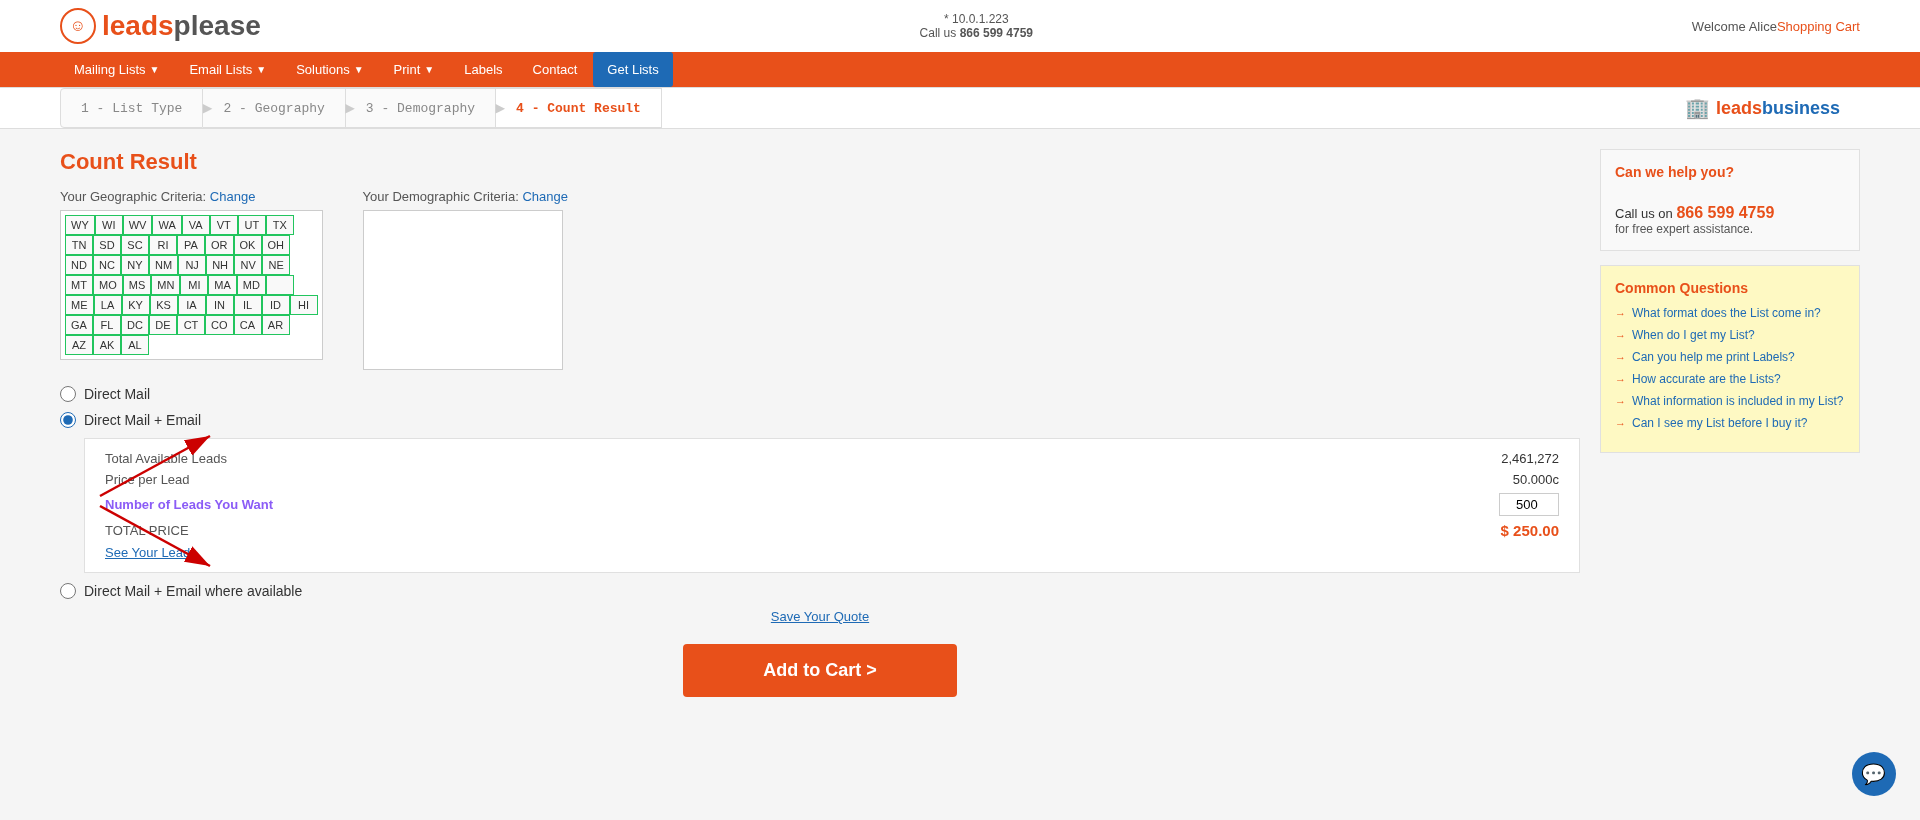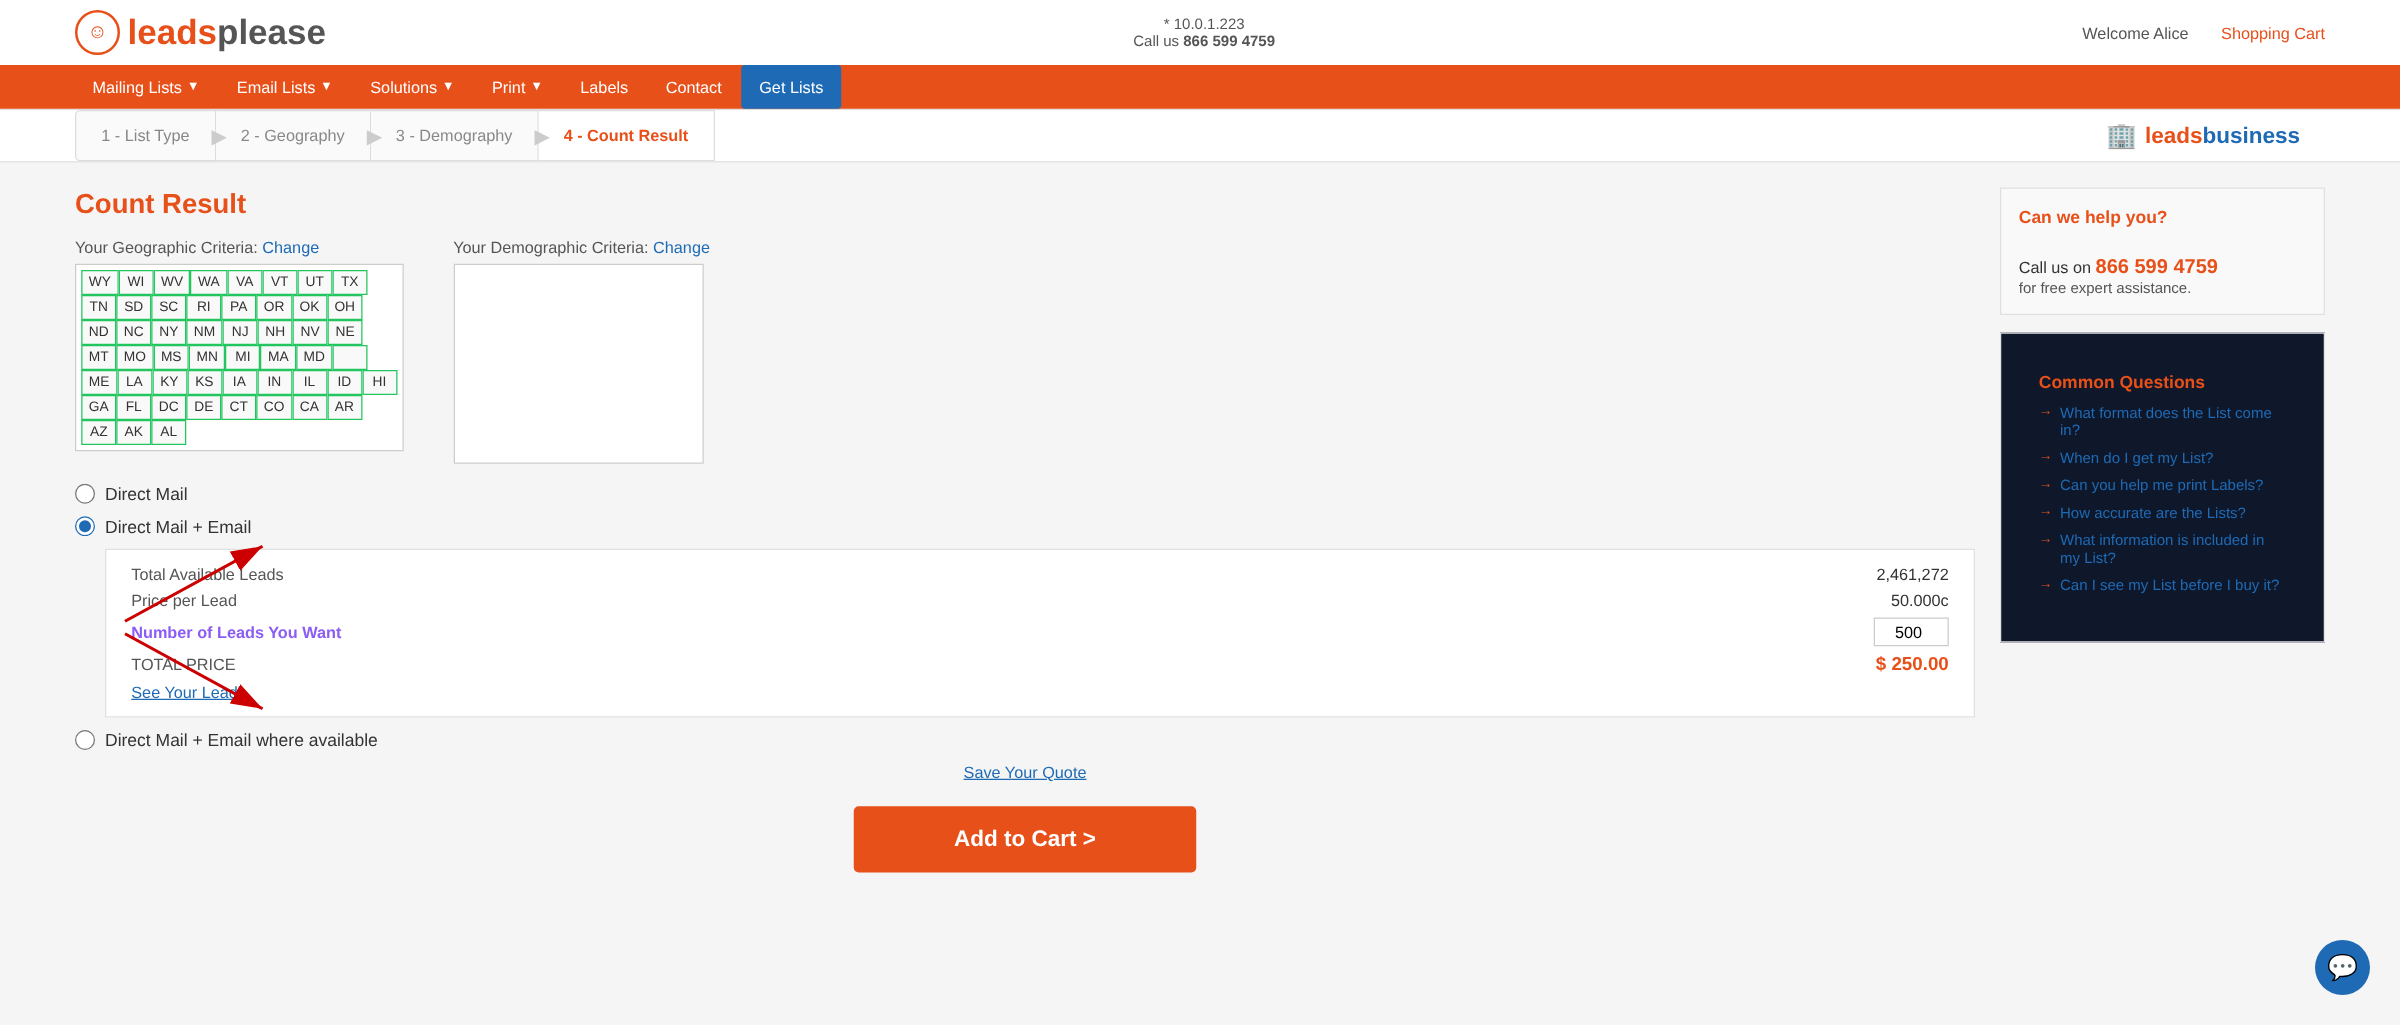--- a/index.html
+++ b/index.html
@@ -7,31 +7,31 @@
 
     
     .header { background: #fff; padding: 8px 0 0 0; border-bottom: 1px solid #ddd; }
     .header-top { display: flex; align-items: center; justify-content: space-between; padding: 0 60px 8px 60px; }
     .logo-area { display: flex; align-items: center; gap: 6px; }
     .logo-circle { width: 36px; height: 36px; border-radius: 50%; border: 2px solid #e8501a; display: flex; align-items: center; justify-content: center; font-size: 16px; color: #e8501a; }
     .logo-text { font-size: 28px; font-weight: bold; }
     .logo-text span.leads { color: #e8501a; }
     .logo-text span.please { color: #555; }
     .header-center { text-align: center; font-size: 12px; color: #555; }
-    .header-right { display: flex; align-items: center; gap: 26px; font-size: 13px; }
+    .header-right { display: flex; align-items: center; gap: 0; font-size: 13px; }
     .header-right .welcome { color: #555; }
     .header-right .shopping-cart { color: #e8501a; text-decoration: none; }
     .nav-bar { background: #e8501a; display: flex; align-items: center; padding: 0 60px; gap: 2px; }
     .nav-item { color: #fff; padding: 10px 14px; font-size: 13px; cursor: pointer; display: flex; align-items: center; gap: 4px; text-decoration: none; }
     .nav-item.active-btn { background: #1e6ab5; border-radius: 3px; }
     .nav-dropdown-arrow { font-size: 10px; }
 
     
     .breadcrumb-bar { background: #fff; border-bottom: 1px solid #ddd; padding: 0 60px; display: flex; align-items: stretch; justify-content: space-between; }
-    .breadcrumb-steps { display: flex; }
+    .breadcrumb-steps { display: flex; font-family: Liberation Mono, monospace; }
     .breadcrumb-step { display: flex; align-items: center; padding: 10px 20px; font-size: 13px; color: #888; border: 1px solid #ddd; border-left: none; position: relative; background: #fafafa; }
     .breadcrumb-step:first-child { border-left: 1px solid #ddd; border-radius: 4px 0 0 4px; }
     .breadcrumb-step.active { color: #e8501a; font-weight: bold; background: #fff; }
     .breadcrumb-step::after { content: '▶'; position: absolute; right: -10px; top: 50%; transform: translateY(-50%); color: #ccc; font-size: 16px; z-index: 1; }
     .breadcrumb-step:last-child::after { display: none; }
     .breadcrumb-logo { display: flex; align-items: center; padding: 8px 20px; }
     .breadcrumb-logo .leads-biz { font-size: 18px; font-weight: bold; }
     .breadcrumb-logo .leads-biz span.l { color: #e8501a; }
     .breadcrumb-logo .leads-biz span.b { color: #1e6ab5; }
     .breadcrumb-logo .icon { font-size: 20px; color: #555; margin-right: 6px; }
@@ -76,21 +76,21 @@
     
     .add-to-cart-section { text-align: center; margin-top: 20px; }
     .add-to-cart-btn { background: #e8501a; color: #fff; border: none; padding: 16px 80px; font-size: 18px; font-weight: bold; border-radius: 4px; cursor: pointer; }
 
     
     .help-box { background: #f9f9f9; border: 1px solid #e0e0e0; padding: 14px; margin-bottom: 14px; }
     .help-title { color: #e8501a; font-size: 14px; font-weight: bold; margin-bottom: 24px; }
     .help-phone { color: #e8501a; font-weight: bold; font-size: 16px; }
     .help-text { color: #555; font-size: 12px; }
 
-    .questions-box { background: #0f172a; border: 1px solid #e0e0e0; padding: 30px; }
+    .questions-box { background: #fef9c3; border: 1px solid #e0e0e0; padding: 14px; }
     .questions-title { color: #e8501a; font-size: 14px; font-weight: bold; margin-bottom: 10px; }
     .question-item { display: flex; align-items: flex-start; gap: 6px; margin-bottom: 8px; font-size: 12px; color: #1e6ab5; cursor: pointer; }
     .question-arrow { color: #e8501a; font-size: 11px; }
     .question-item a { color: #1e6ab5; text-decoration: none; }
 
     
     .chat-bubble { position: fixed; bottom: 24px; right: 24px; width: 44px; height: 44px; background: #1e6ab5; border-radius: 50%; display: flex; align-items: center; justify-content: center; cursor: pointer; }
     .chat-bubble-icon { color: #fff; font-size: 20px; }
 
     

